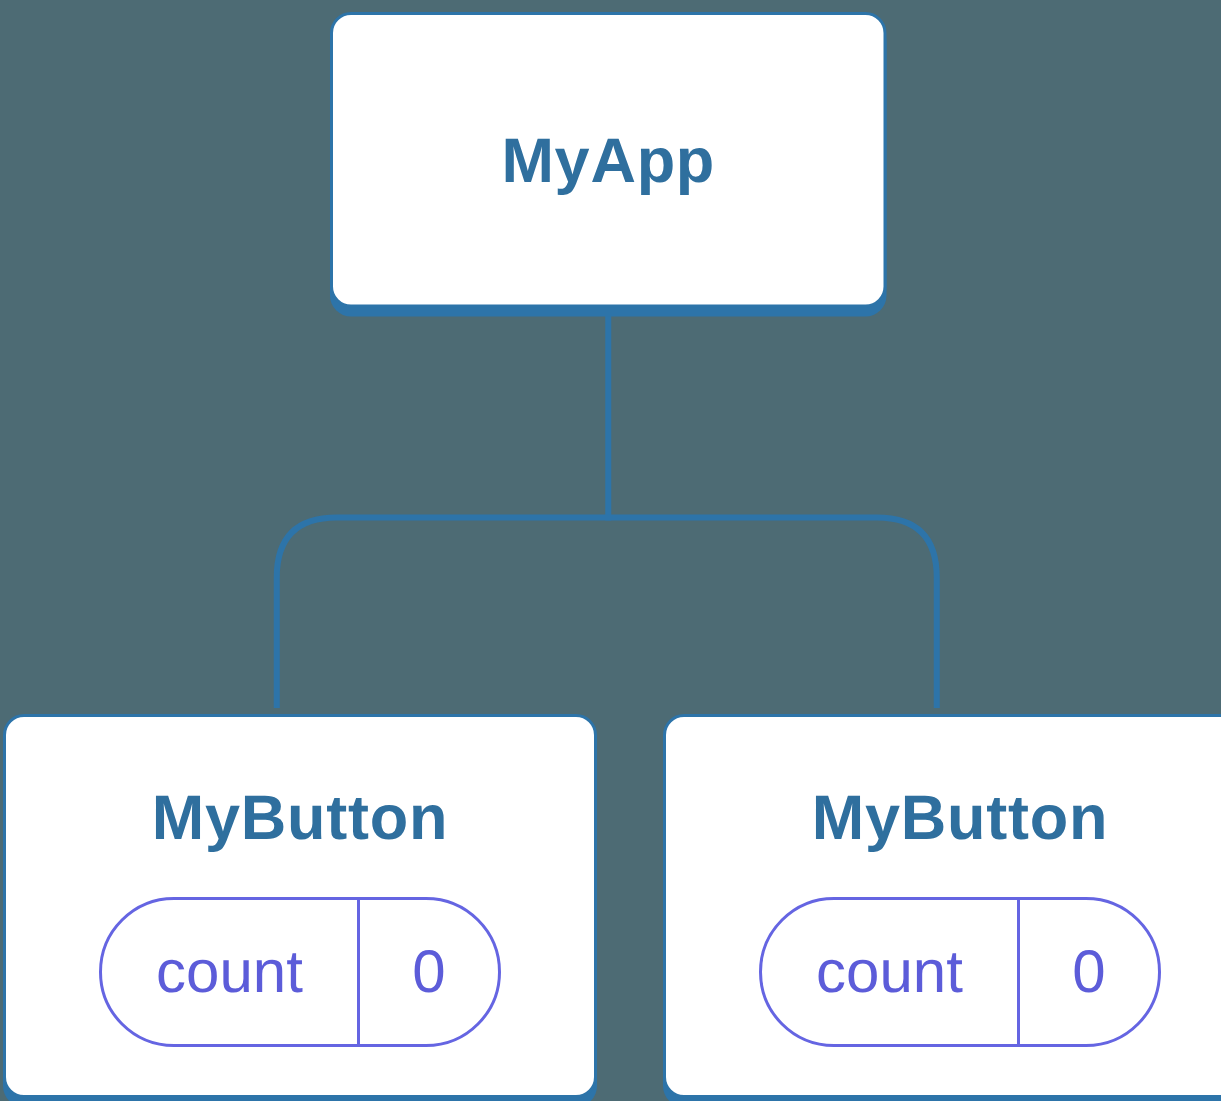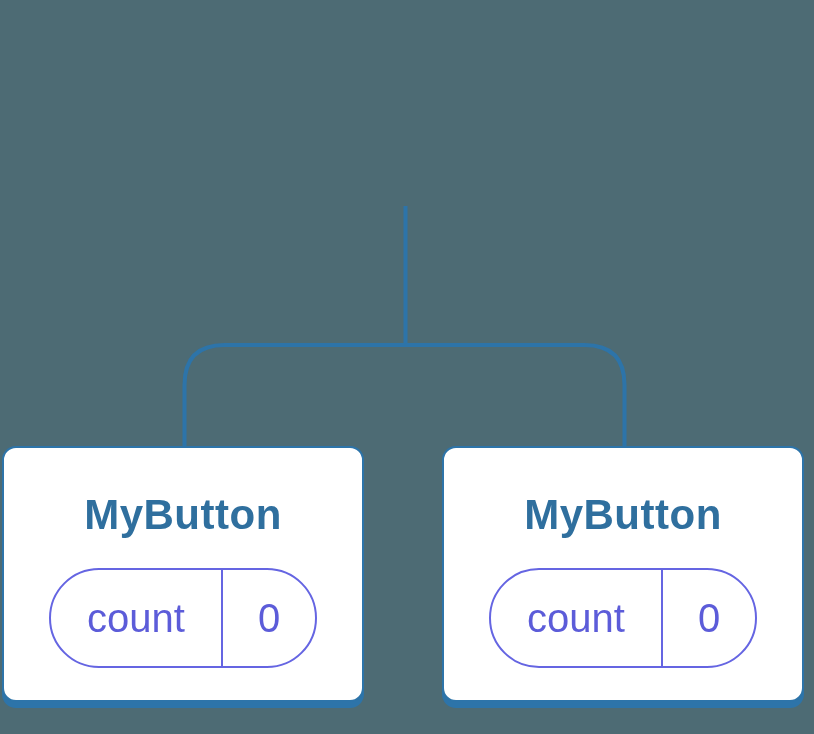--- a/index.html
+++ b/index.html
@@ -43,22 +43,22 @@
     align-items: center;
   }
   .card.root {
     left: 220px;
     top: 8px;
     width: 371px;
     height: 197px;
     justify-content: center;
   }
   .card.child {
-    top: 446px;
-    width: 362px;
+    top: 476px;
+    width: 396px;
     height: 256px;
   }
   .card.child.left  { left: 2px; }
   .card.child.right { left: 442px; }
   .card-title {
     color: var(--title, #2f6f9e);
     font-size: 42px;
     font-weight: 700;
     line-height: 50px;
     letter-spacing: 0.5px;
@@ -102,20 +102,23 @@
 </head>
 <body>
 
 <div class="stage">
 
   <svg class="connectors" viewBox="0 0 814 734" xmlns="http://www.w3.org/2000/svg" aria-hidden="true">
     <path d="M 405.5 206 L 405.5 347"></path>
     <path d="M 184.5 472 L 184.5 385 Q 184.5 345 224.5 345 L 584.5 345 Q 624.5 345 624.5 385 L 624.5 472"></path>
   </svg>
 
+  <div class="card root">
+    <div class="card-title">MyApp</div>
+  </div>
 
   <div class="card child left">
     <div class="card-title">MyButton</div>
     <div class="state-pill">
       <span class="state-name">count</span>
       <span class="state-value">0</span>
     </div>
   </div>
 
   <div class="card child right">

